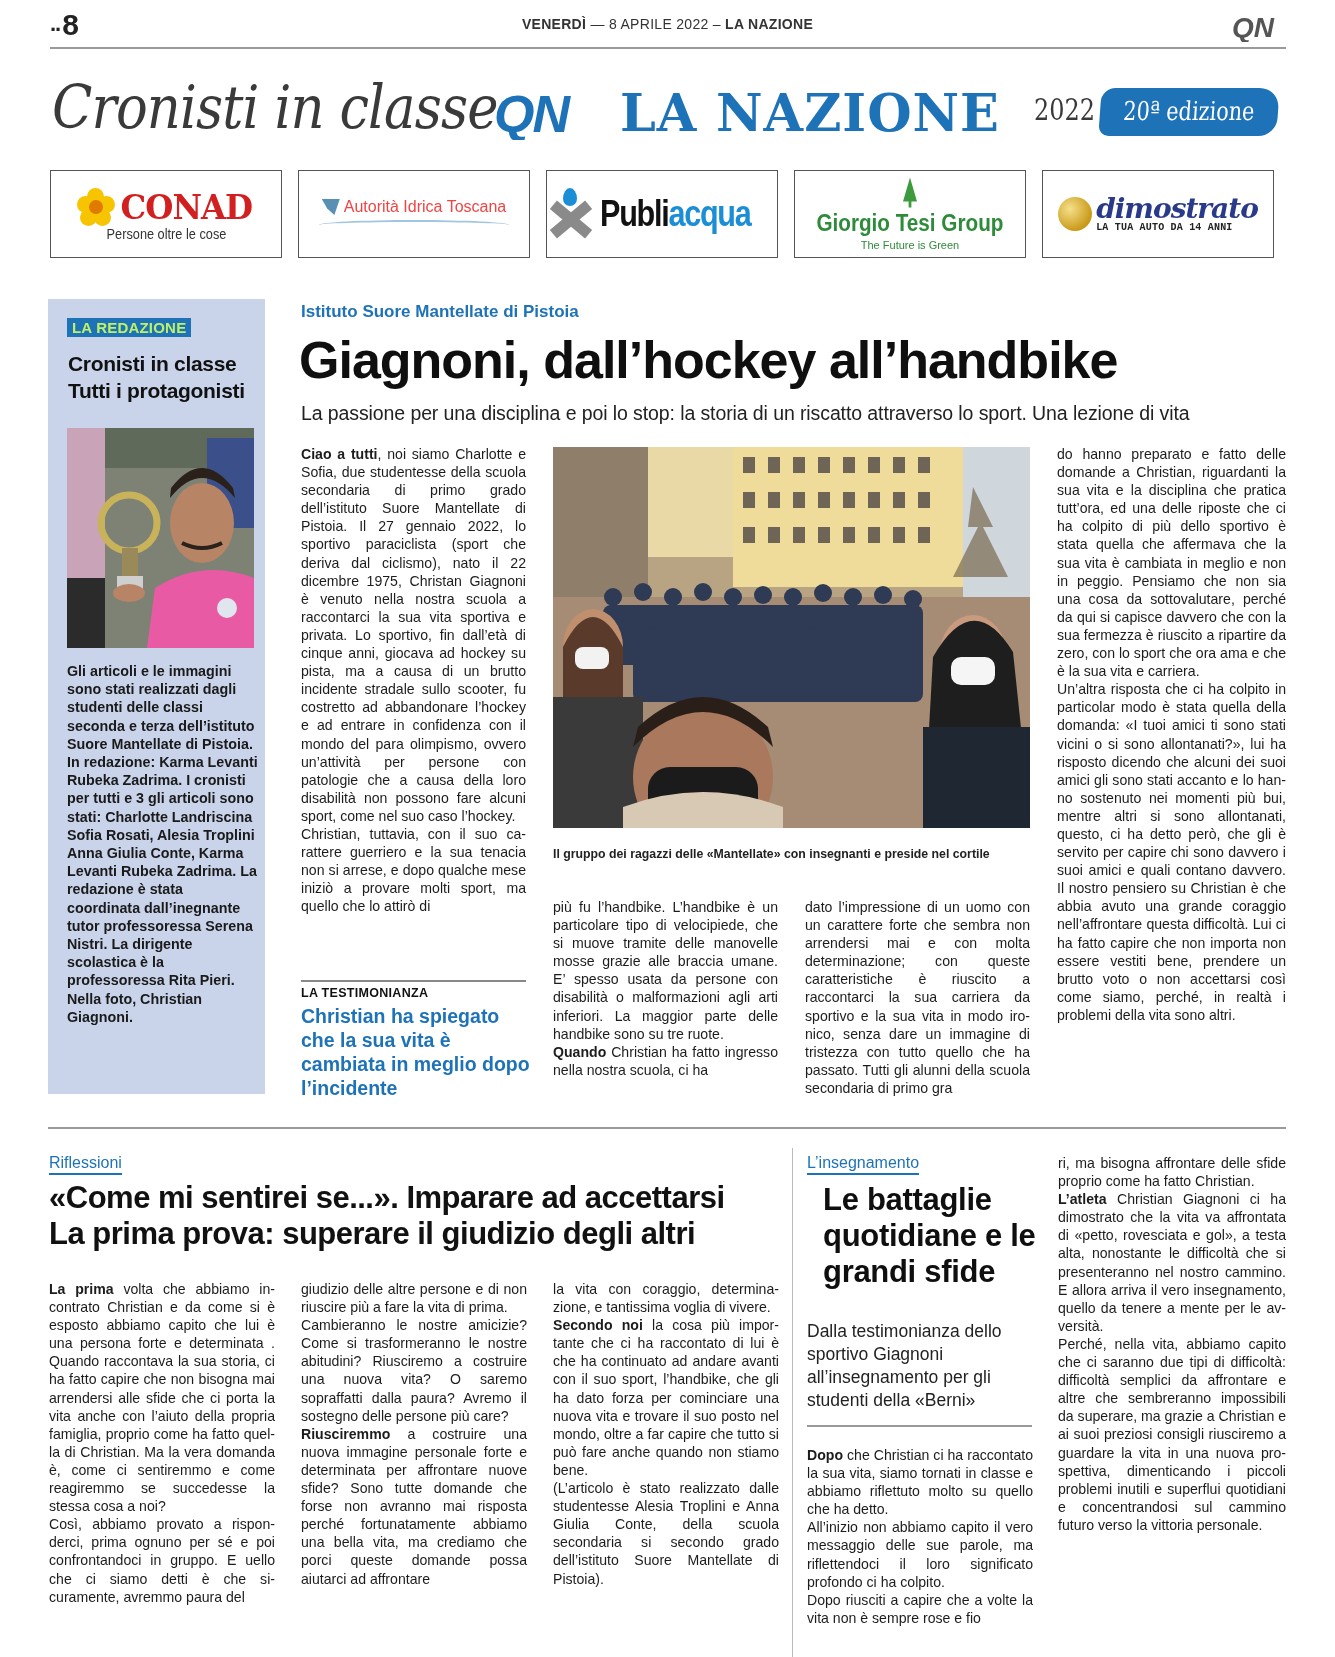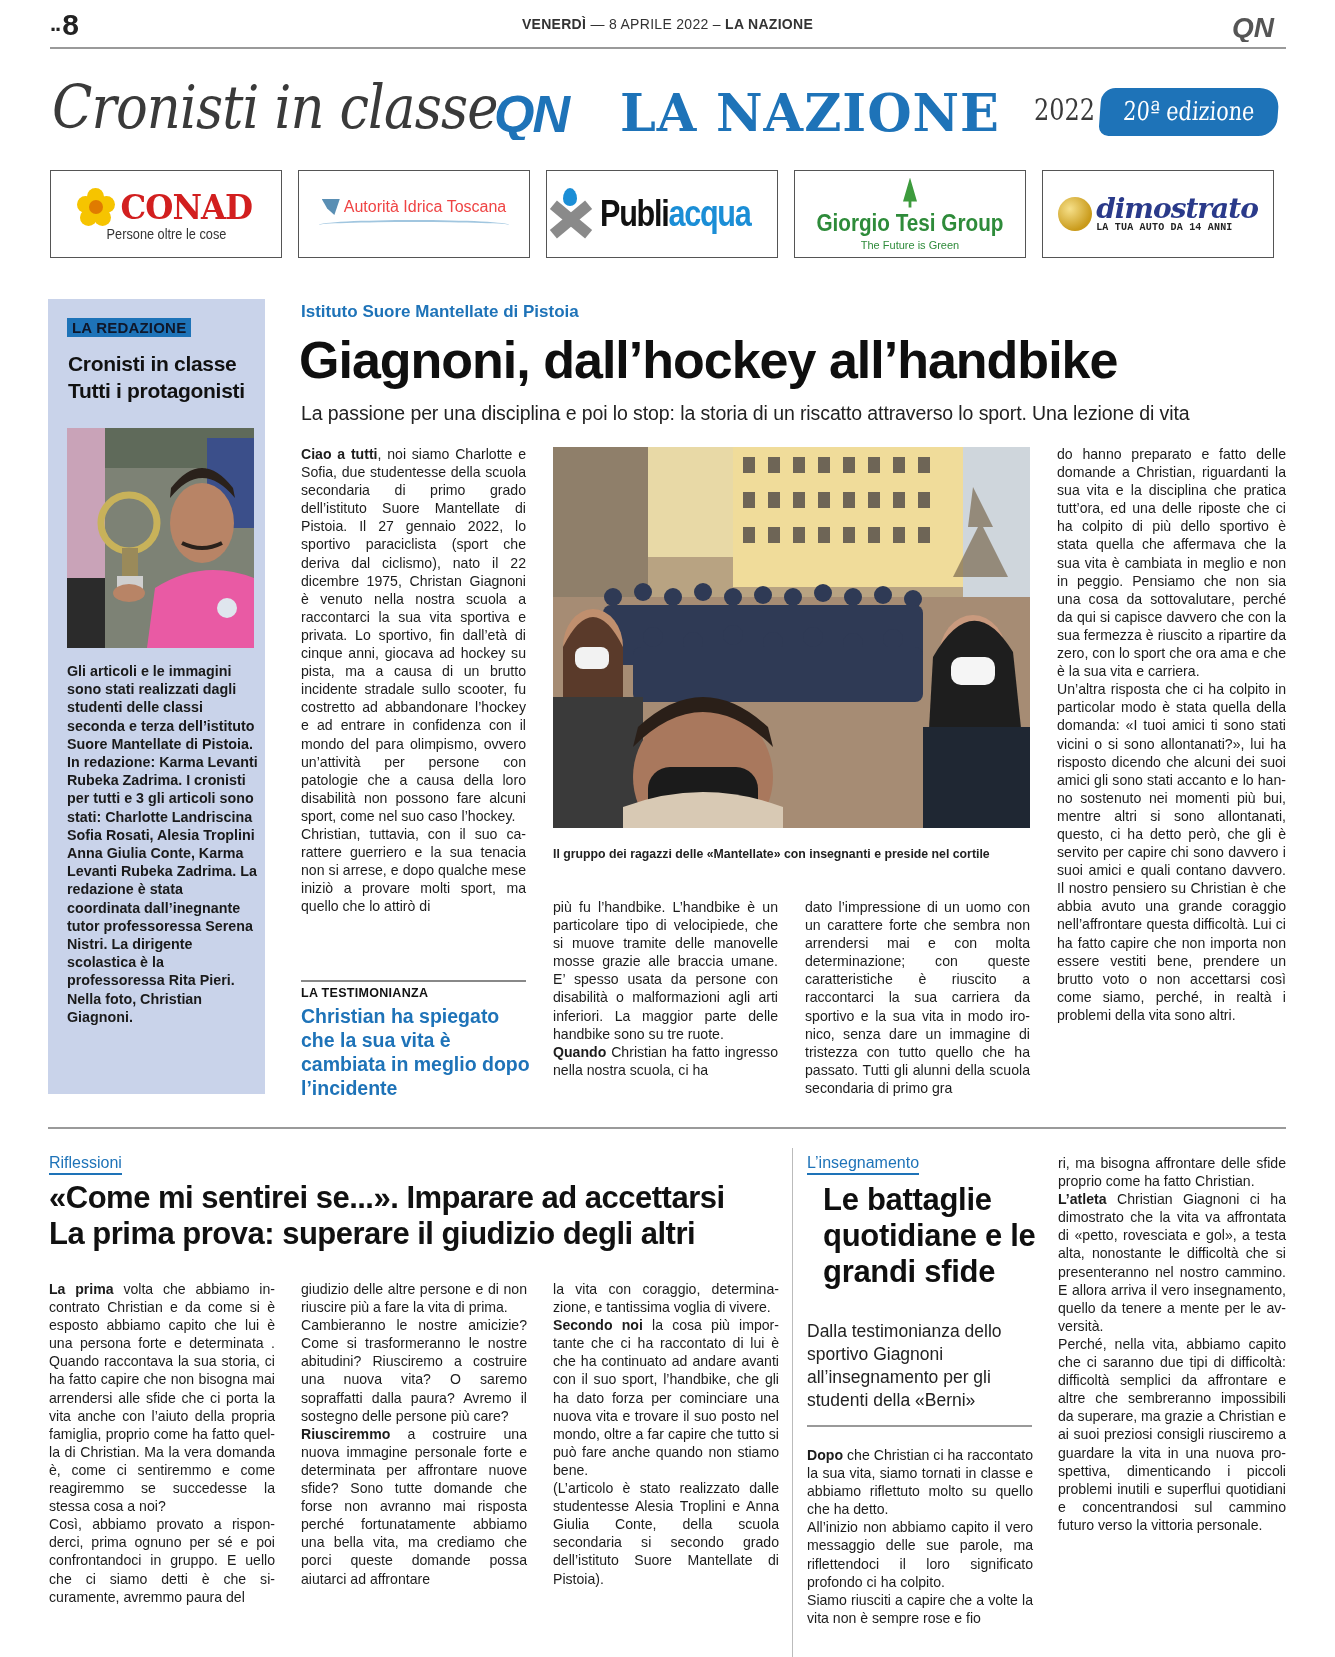--- a/index.html
+++ b/index.html
@@ -46,21 +46,21 @@
   .sp-tesi-tree { width: 14px; height: 30px; background: #3d9b3d; clip-path: polygon(50% 0,100% 80%,60% 80%,60% 100%,40% 100%,40% 80%,0 80%); margin-bottom: 2px; }
   .sp-tesi-name { font-size: 23px; color: #2e8b3a; font-weight: bold; transform: scaleX(0.9); }
   .sp-tesi-tag { font-size: 11px; color: #2e8b3a; margin-top: 2px; }
   .sp-inter { display: flex; align-items: center; gap: 4px; }
   .sp-inter-coin { width: 34px; height: 34px; border-radius: 50%; background: radial-gradient(circle at 35% 35%, #f6e08a, #c99a1a 70%); }
   .sp-inter-name { font-family: "DejaVu Serif", serif; font-style: italic; font-weight: bold; font-size: 28px; color: #2a3a8a; line-height: 26px; letter-spacing: -1px; }
   .sp-inter-tag { font-size: 10px; font-weight: bold; color: #222; letter-spacing: 0.2px; font-family: Liberation Mono, monospace; }
 
   
   .sidebar { left: 48px; top: 299px; width: 217px; height: 795px; background: #c9d3ea; }
-  .sb-kicker { left: 67px; top: 318px; background: #1e73b8; color: #0f172a; font-size: 15px; font-weight: bold; padding: 1px 5px; letter-spacing: 0.2px; }
+  .sb-kicker { left: 67px; top: 318px; background: #1e73b8; color: #bef264; font-size: 15px; font-weight: bold; padding: 1px 5px; letter-spacing: 0.2px; }
   .sb-title { left: 68px; top: 350px; width: 190px; font-size: 21px; font-weight: bold; line-height: 27px; color: #111; letter-spacing: -0.3px; }
   .sb-photo { left: 67px; top: 428px; width: 187px; height: 220px; overflow: hidden; background: linear-gradient(180deg,#6f7b6a 0%,#8c8f7e 40%,#7a766b 100%); }
   .sb-text { left: 67px; top: 662px; width: 192px; font-size: 14.3px; line-height: 18.2px; color: #1a1a1a; font-weight: 600; }
   .sb-text b { font-weight: 900; }
 
   
   .kicker-blue { color: #1e73b8; font-size: 17px; font-weight: bold; }
   .main-kicker { left: 301px; top: 302px; }
   .main-headline { left: 299px; top: 330px; font-size: 52px; font-weight: bold; color: #0f0f0f; letter-spacing: -1px; line-height: 60px; white-space: nowrap; }
   .main-standfirst { left: 301px; top: 402px; font-size: 19.5px; color: #222; letter-spacing: -0.1px; white-space: nowrap; }
@@ -317,19 +317,19 @@
 
 <div class="abs vert-rule"></div>
 
 <div class="abs ins-kicker">L’insegnamento</div>
 <h2 class="abs ins-head">Le battaglie quotidiane e le grandi sfide</h2>
 <div class="abs ins-stand">Dalla testimonianza dello sportivo Giagnoni all’insegnamento per gli studenti della «Berni»</div>
 <div class="abs ins-rule"></div>
 <div class="abs col i1">
   <p><b>Dopo</b><span> che Christian ci ha raccon­tato la sua vita, siamo tornati in classe e abbiamo riflettuto mol­to su quello che ha detto.</span></p>
   <p>All’inizio non abbiamo capito il vero messaggio delle sue paro­le, ma riflettendoci il loro signifi­cato profondo ci ha colpito.</p>
-  <p>Siamo riusciti a capire che a vol­te la vita non è sempre rose e fio­</p>
+  <p>Dopo riusciti a capire che a vol­te la vita non è sempre rose e fio­</p>
 </div>
 <div class="abs col i2">
   <p>ri, ma bisogna affrontare delle sfide proprio come ha fatto Chri­stian.</p>
   <p><b>L’atleta</b><span> Christian Giagnoni ci ha dimostrato che la vita va af­frontata di «petto, rovesciata e gol», a testa alta, nonostante le difficoltà che si presenteranno nel nostro cammino. E allora ar­riva il vero insegnamento, quel­lo da tenere a mente per le av­versità.</span></p>
   <p>Perché, nella vita, abbiamo capi­to che ci saranno due tipi di diffi­coltà: difficoltà semplici da af­frontare e altre che sembreran­no impossibili da superare, ma grazie a Christian e ai suoi pre­ziosi consigli riusciremo a guar­dare la vita in una nuova pro­spettiva, dimenticando i piccoli problemi inutili e superflui quoti­diani e concentrandosi sul cam­mino futuro verso la vittoria per­sonale.</p>
 </div>
 
 </body></html>

